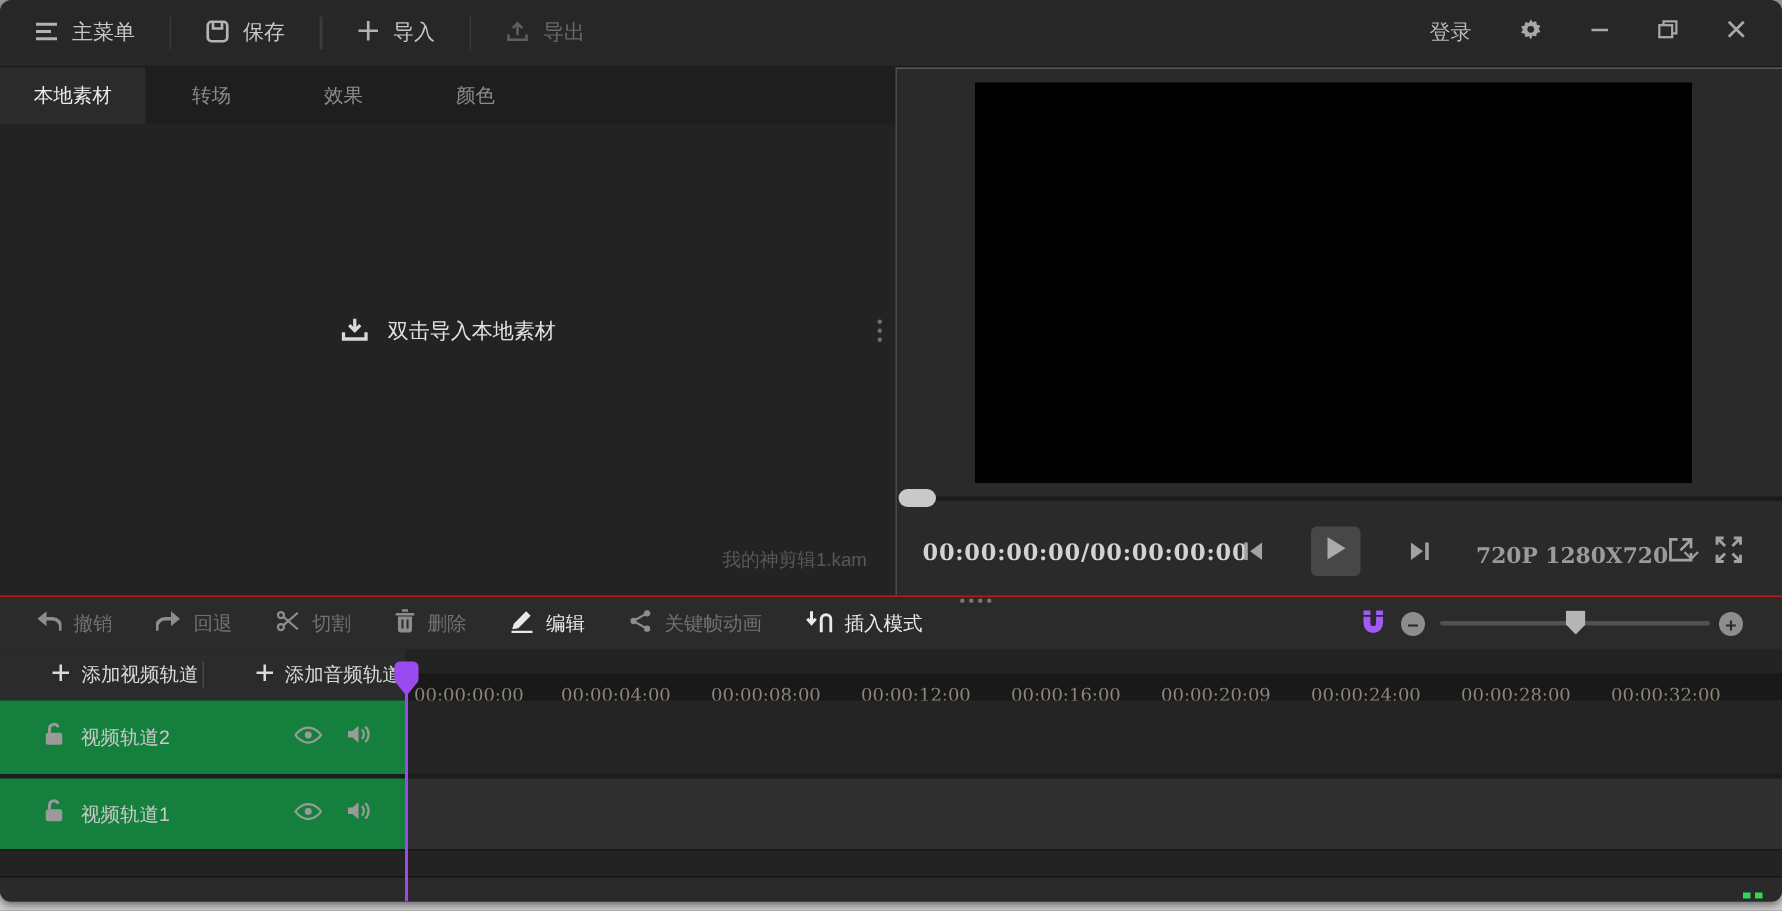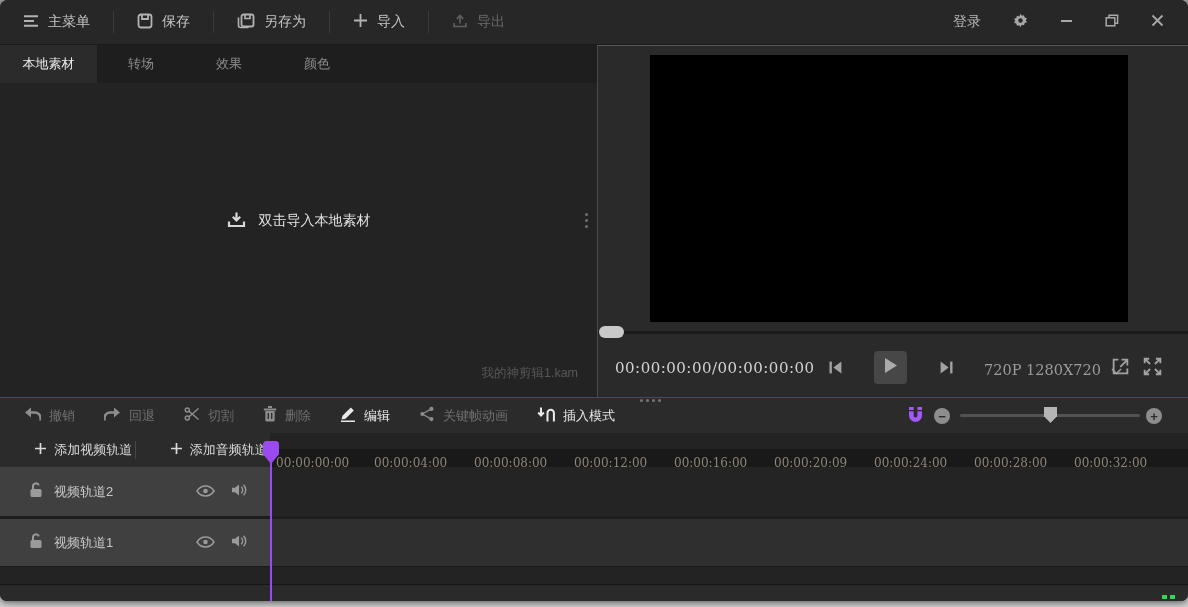--- a/index.html
+++ b/index.html
@@ -22,21 +22,21 @@
   .tab.active{width:97px;background:#2b2b2b;color:#ececec;}
   .left-body{position:absolute;left:0;top:83px;width:597px;height:314px;background:#232323;}
   .import-hint{position:absolute;left:0;top:128px;width:100%;display:flex;align-items:center;justify-content:center;gap:13px;color:#e2e2e2;font-size:14px;}
   .import-hint .ic{color:#d8d8d8;}
   .proj-file{position:absolute;right:19px;bottom:15px;color:#585858;font-size:12.5px;}
   .v-handle{position:absolute;left:585px;top:213px;display:flex;flex-direction:column;gap:3px;}
   .v-handle i{width:3px;height:3px;border-radius:50%;background:#6e6e6e;}
   .h-handle{position:absolute;left:640px;top:399px;display:flex;gap:3px;z-index:6;}
   .h-handle i{width:3px;height:3px;border-radius:50%;background:#767676;}
   
-  .preview{position:absolute;left:597px;top:45px;width:591px;height:352px;background:#2a2a2a;border-top:1px solid #585858;border-left:1px solid #4a4a4a;box-sizing:border-box;}
+  .preview{position:absolute;left:597px;top:45px;width:591px;height:352px;background:#2a2a2a;border-top:1px solid #585858;border-left:1px solid #4a4a4a;box-sizing:border-box;font-weight:bold;}
   .video{position:absolute;left:52px;top:9px;width:478px;height:267px;background:#000;}
   .scrub-track{position:absolute;left:0;top:285px;width:590px;height:3px;background:#1b1b1b;}
   .scrub-handle{position:absolute;left:1px;top:280px;width:25px;height:12px;border-radius:7px;background:#c9c9c9;}
   .time-display{position:absolute;left:17px;top:313px;font-family:"DejaVu Serif",serif;font-size:15px;color:#d2d2d2;letter-spacing:.5px;}
   .skip-start{position:absolute;left:230px;top:314px;color:#a2a2a2;}
   .play-btn{position:absolute;left:276px;top:305px;width:33px;height:33px;background:#474747;border-radius:4px;display:flex;align-items:center;justify-content:center;color:#ababab;}
   .skip-end{position:absolute;left:341px;top:314px;color:#a2a2a2;}
   .res-select{position:absolute;left:386px;top:315px;display:flex;align-items:center;gap:10px;color:#9b9b9b;}
   .res-select .res-txt{font-family:"DejaVu Serif",serif;font-size:14.5px;}
   .snapshot{position:absolute;left:513px;top:311px;color:#a2a2a2;}
@@ -57,21 +57,21 @@
   .slider-handle{position:absolute;left:1044px;top:9px;width:13px;height:16px;background:#b5b5b5;clip-path:polygon(0 0,100% 0,100% 58%,50% 100%,0 58%);}
   
   .tl-head{position:absolute;left:0;top:433px;width:1188px;height:34px;}
   .add-btns{position:absolute;left:0;top:0;width:270px;height:34px;background:#2b2b2b;display:flex;align-items:center;}
   .add-btn{flex:1;display:flex;align-items:center;justify-content:center;gap:7px;font-size:13px;color:#dadada;margin-left:32px;}
   .add-div{width:1px;height:18px;background:#474747;}
   .ruler{position:absolute;left:270px;top:16px;width:918px;height:34px;background:#191919;}
   .rlabel{position:absolute;top:7px;font-family:"DejaVu Serif",serif;font-size:12px;color:#8d8577;white-space:nowrap;}
   .rtick{position:absolute;bottom:1px;width:1px;height:7px;background:#565046;}
   
-  .t-header{position:absolute;left:0;width:270px;background:#404040;}
+  .t-header{position:absolute;left:0;width:270px;background:#15803d;}
   .t-lane{position:absolute;left:270px;width:918px;}
   .row2 .t-header,.row2 .t-lane{top:467px;height:49px;}
   .row2 .t-lane{background:#242424;}
   .row1 .t-header,.row1 .t-lane{top:519px;height:47px;}
   .row1 .t-lane{background:#2f2f2f;}
   .track-div{position:absolute;left:0;top:516px;width:1188px;height:3px;background:#1d1d1d;}
   .t-lock{position:absolute;left:29px;top:50%;transform:translateY(-50%);color:#9a9a9a;}
   .t-name{position:absolute;left:54px;top:50%;transform:translateY(-50%);font-size:13px;color:#c9c9c9;}
   .t-eye{position:absolute;left:196px;top:50%;transform:translateY(-50%);color:#9a9a9a;}
   .t-vol{position:absolute;left:231px;top:50%;transform:translateY(-50%);color:#9a9a9a;}
@@ -98,28 +98,20 @@
     </div>
     <div class="tb-div"></div>
     <div class="tb-item">
       <span class="ic"><svg width="16" height="16" viewBox="0 0 16 16">
             <rect x="1.5" y="1.5" width="13" height="13" rx="2.5" fill="none" stroke="currentColor" stroke-width="1.8"></rect>
             <path d="M5 1.5v4.5h6V1.5" fill="none" stroke="currentColor" stroke-width="1.8"></path>
           </svg></span>
       <span>保存</span>
     </div>
     <div class="tb-div"></div>
-    <div class="tb-item">
-      <span class="ic"><svg width="18" height="16" viewBox="0 0 18 16">
-            <rect x="4.5" y="1.5" width="12" height="12" rx="2" fill="none" stroke="currentColor" stroke-width="1.8"></rect>
-            <path d="M8 1.5v4h5v-4" fill="none" stroke="currentColor" stroke-width="1.6"></path>
-            <path d="M1.5 4.5v8a2 2 0 0 0 2 2h8" fill="none" stroke="currentColor" stroke-width="1.6"></path>
-          </svg></span>
-      <span>另存为</span>
-    </div>
     <div class="tb-div"></div>
     <div class="tb-item">
       <span class="ic"><svg width="15" height="15" viewBox="0 0 15 15">
             <path d="M7.5 1v13M1 7.5h13" stroke="currentColor" stroke-width="1.8" fill="none"></path>
           </svg></span>
       <span>导入</span>
     </div>
     <div class="tb-div"></div>
     <div class="tb-item disabled">
       <span class="ic"><svg width="16" height="16" viewBox="0 0 16 16">

